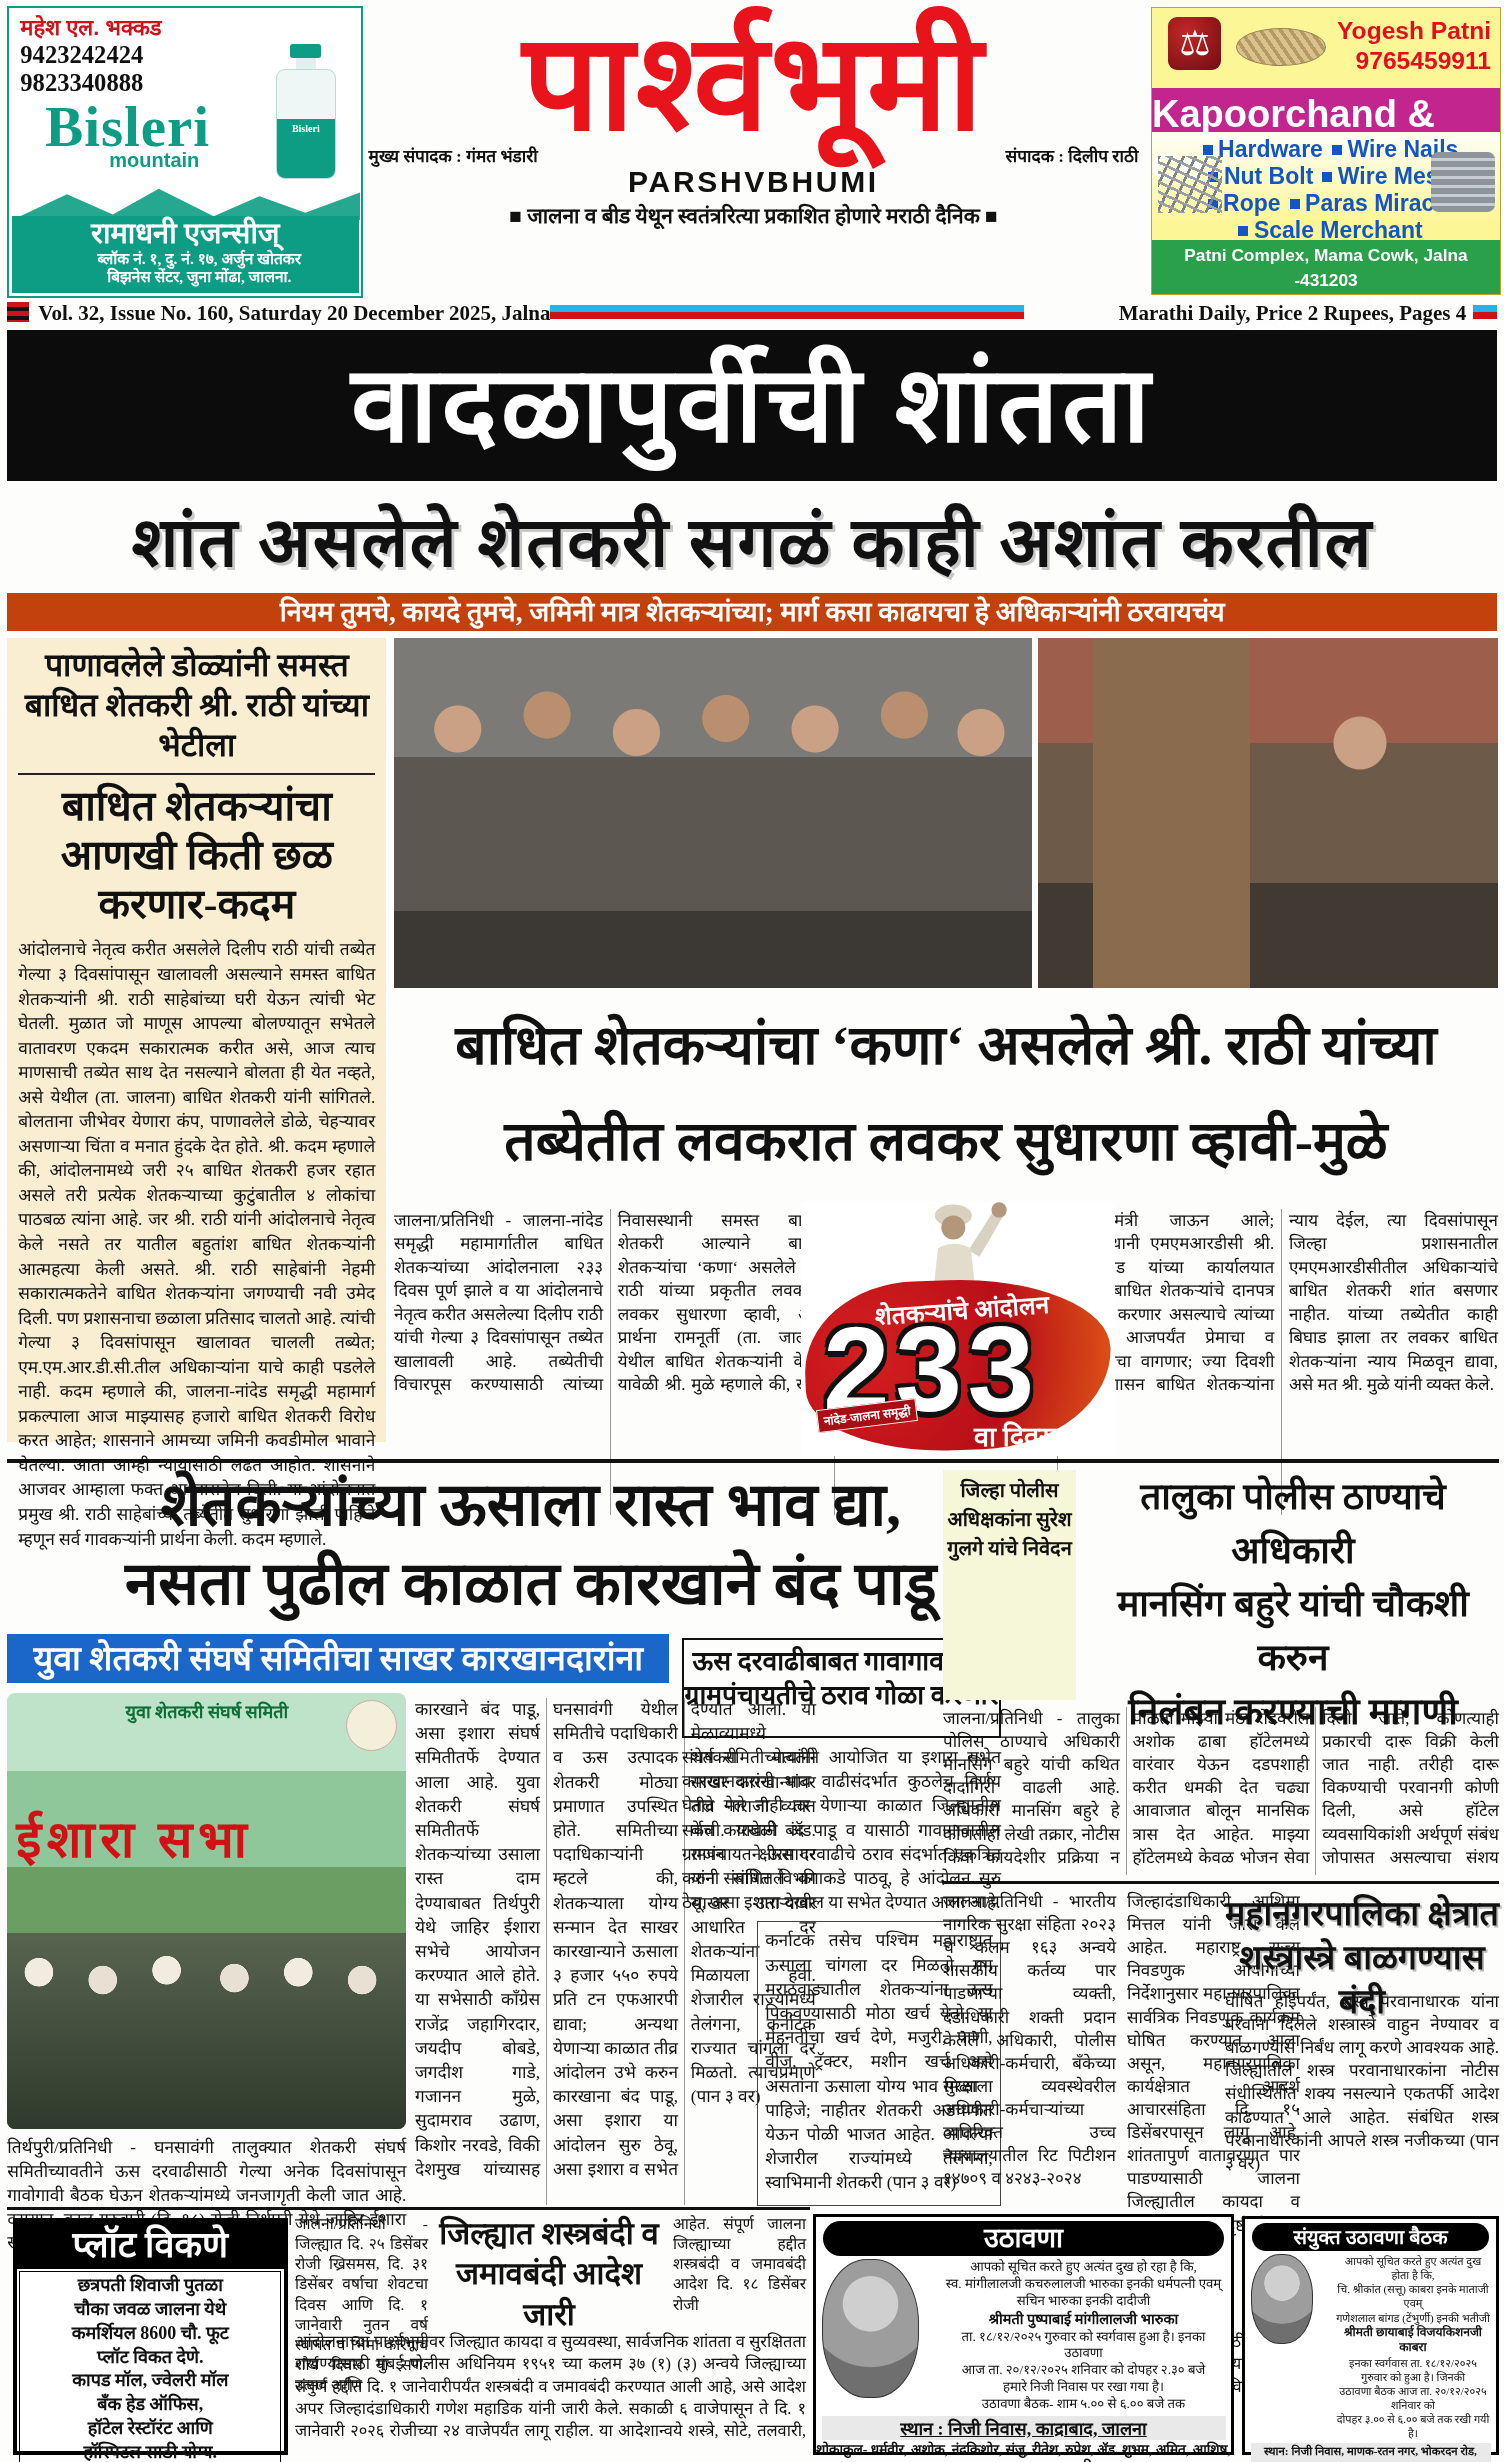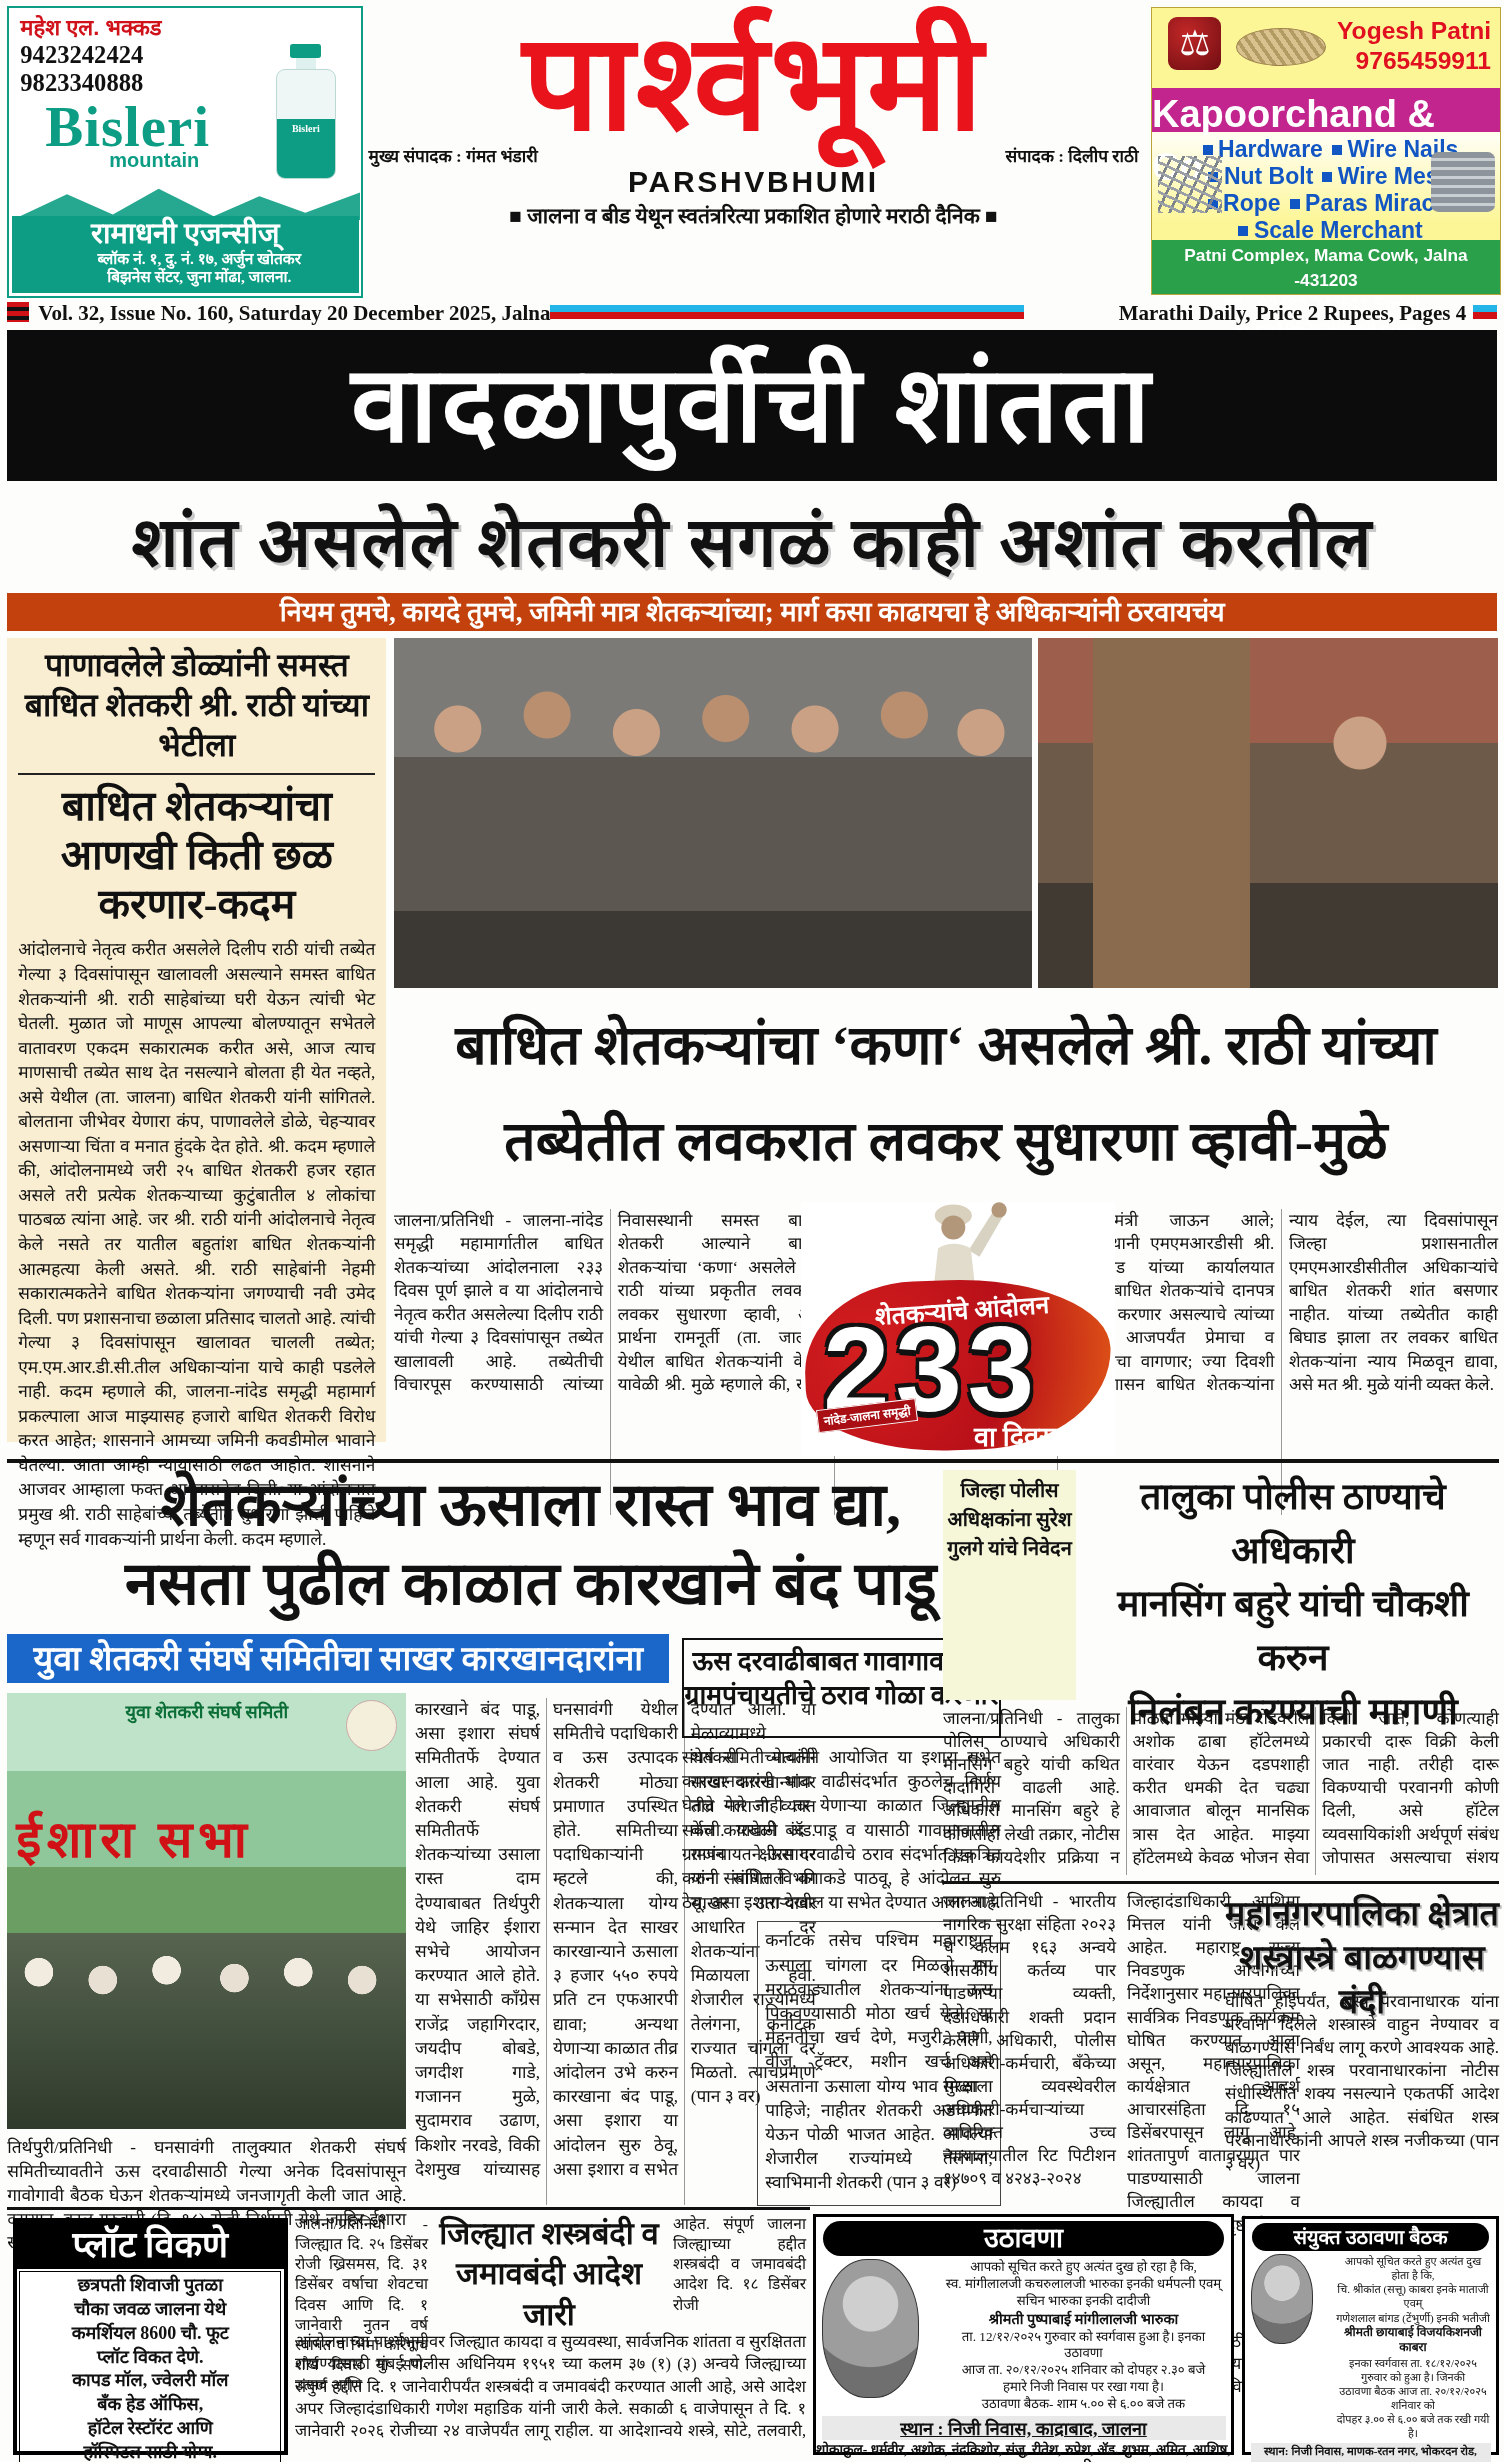--- a/index.html
+++ b/index.html
@@ -106,21 +106,21 @@
               padding:1.8px 5.5px;transform:rotate(-7deg);background:#a80e14;}
   .badge-day{position:absolute;left:173px;top:215px;color:#fff;font-size:27px;font-weight:bold;}
 
   
   .rule-a{left:7.3px;top:1459px;width:1047px;height:3.6px;background:#111;}
   .rule-b{left:939px;top:1459px;width:560px;height:3.6px;background:#111;}
   .sugar-head{left:7.3px;top:1466px;width:1047px;font-size:60px;font-weight:bold;text-align:center;line-height:1.32;}
   .blue-band{left:7.3px;top:1634px;width:662px;height:49px;background:#1a67c9;color:#fff;
              font-size:34px;font-weight:bold;text-align:center;line-height:49px;}
   .rally-photo{left:7.3px;top:1693px;width:399px;height:436px;position:absolute;
-      background:linear-gradient(180deg,#bfe3c9 0 18%,#8fc79a 18% 40%,#6b9e63 40% 72%,#4b5c45 72% 100%);overflow:hidden;}
+      background:linear-gradient(180deg,#bfe3c9 0 18%,#8fc79a 18% 40%,#6b9e63 40% 72%,#4b5c45 72% 100%);overflow:hidden;border-radius:8px;}
   .rally-top{position:absolute;left:0;right:0;top:5.5px;text-align:center;color:#0c6e37;font-size:18px;font-weight:bold;}
   .rally-red{position:absolute;left:9px;top:109px;color:#d01217;font-size:51px;font-weight:bold;letter-spacing:5.5px;}
   .rally-logo{position:absolute;right:9px;top:7.3px;width:49px;height:49px;border-radius:50%;background:#f3efda;border:1.8px solid #caa;}
   .rally-crowd{position:absolute;left:0;right:0;bottom:0;height:45%;background:
       radial-gradient(circle 14.6px at 8% 20%,#f2ece0 96%,transparent),radial-gradient(circle 14.6px at 24% 24%,#e8e0d2 96%,transparent),
       radial-gradient(circle 14.6px at 40% 19%,#f2ece0 96%,transparent),radial-gradient(circle 14.6px at 57% 23%,#e8e0d2 96%,transparent),
       radial-gradient(circle 14.6px at 73% 20%,#f2ece0 96%,transparent),radial-gradient(circle 14.6px at 89% 24%,#e8e0d2 96%,transparent),
       linear-gradient(180deg,#57644f 0,#2f3a2c 100%);}
   .rally-cap{left:7.3px;top:2136px;width:399px;font-size:17.3px;line-height:1.38;}
   .sugar-cols{left:415px;top:1698px;width:263px;height:507px;column-count:2;column-gap:12.8px;
@@ -363,21 +363,21 @@
     <div class="obit-flex">
       <div class="portrait p1"></div>
       <div class="obit-lines">
         <div>
             <div>आपको सूचित करते हुए अत्यंत दुख हो रहा है कि,</div>
             <div>स्व. मांगीलालजी कचरुलालजी भारुका इनकी धर्मपत्नी एवम्</div>
             <div>सचिन भारुका इनकी दादीजी</div>
           </div>
         <div class="hl">श्रीमती पुष्पाबाई मांगीलालजी भारुका</div>
         <div>
-            <div>ता. 12/१२/२०२५ गुरुवार को स्वर्गवास हुआ है। इनका उठावणा</div>
+            <div>ता. १८/१२/२०२५ गुरुवार को स्वर्गवास हुआ है। इनका उठावणा</div>
             <div>आज ता. २०/१२/२०२५ शनिवार को दोपहर २.३० बजे</div>
             <div>हमारे निजी निवास पर रखा गया है।</div>
             <div>उठावणा बैठक- शाम ५.०० से ६.०० बजे तक</div>
           </div>
       </div>
     </div>
     <div class="obit-place">स्थान : निजी निवास, काद्राबाद, जालना</div>
     <div class="obit-mourn">शोकाकुल- धर्मवीर, अशोक, नंदकिशोर, संजु, रीतेश, रुपेश, ॲड. शुभम, अमित, आशिष, आकाश भारुका एवम् समस्त भारुका परिवार, जालना</div>
   </div>
 

